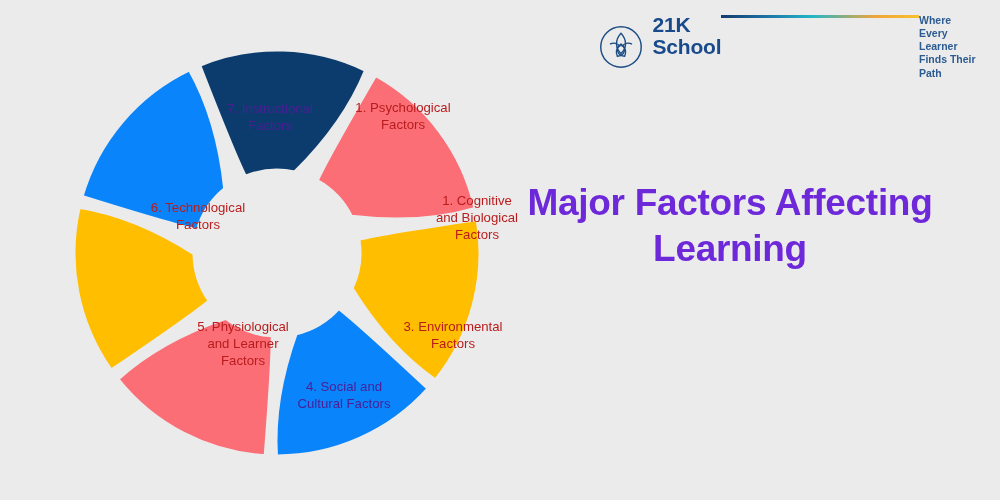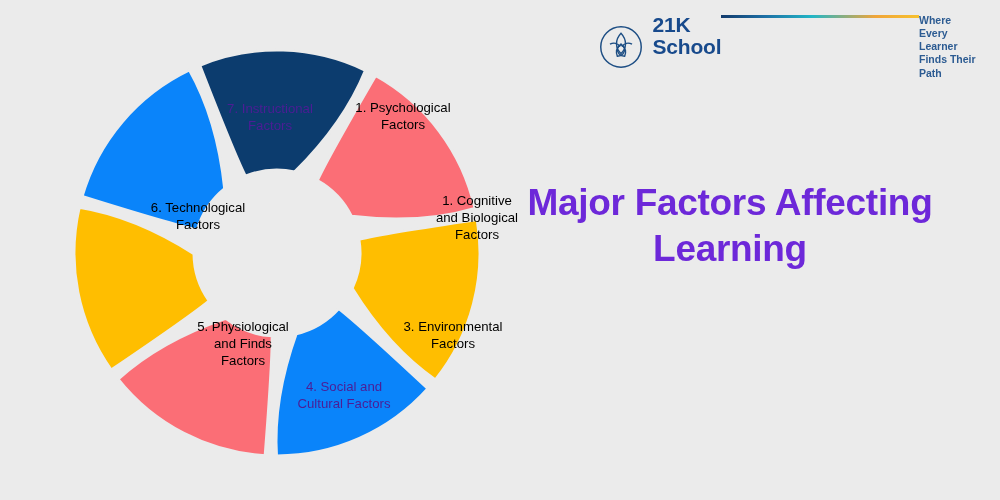--- a/index.html
+++ b/index.html
@@ -70,21 +70,21 @@
     height: 430px;
   }
   .segment-label {
     position: absolute;
     text-align: center;
     line-height: 1.28;
     font-size: 13.2px;
     pointer-events: none;
     width: 132px;
   }
-  .label-light { color: #000000; }
+  .label-light { color: #b91c1c; }
   .label-dark  { color: #4c1d95; text-align: center; }
 
   
   #main-title {
     position: absolute;
     left: 520px;
     top: 180px;
     width: 420px;
     text-align: center;
     font-size: 37px;
@@ -141,21 +141,21 @@
       <div class="segment-label label-light" style="left: 325px; top: 281px;">
         <div>3. Environmental</div>
         <div>Factors</div>
       </div>
       <div class="segment-label label-dark" style="left: 216px; top: 341px;">
         <div>4. Social and</div>
         <div>Cultural Factors</div>
       </div>
       <div class="segment-label label-light" style="left: 115px; top: 281px;">
         <div>5. Physiological</div>
-        <div>and Finds</div>
+        <div>and Learner</div>
         <div>Factors</div>
       </div>
       <div class="segment-label label-light" style="left: 70px; top: 162px;">
         <div>6. Technological</div>
         <div>Factors</div>
       </div>
       <div class="segment-label label-dark" style="left: 142px; top: 63px;">
         <div>7. Instructional</div>
         <div>Factors</div>
       </div>

